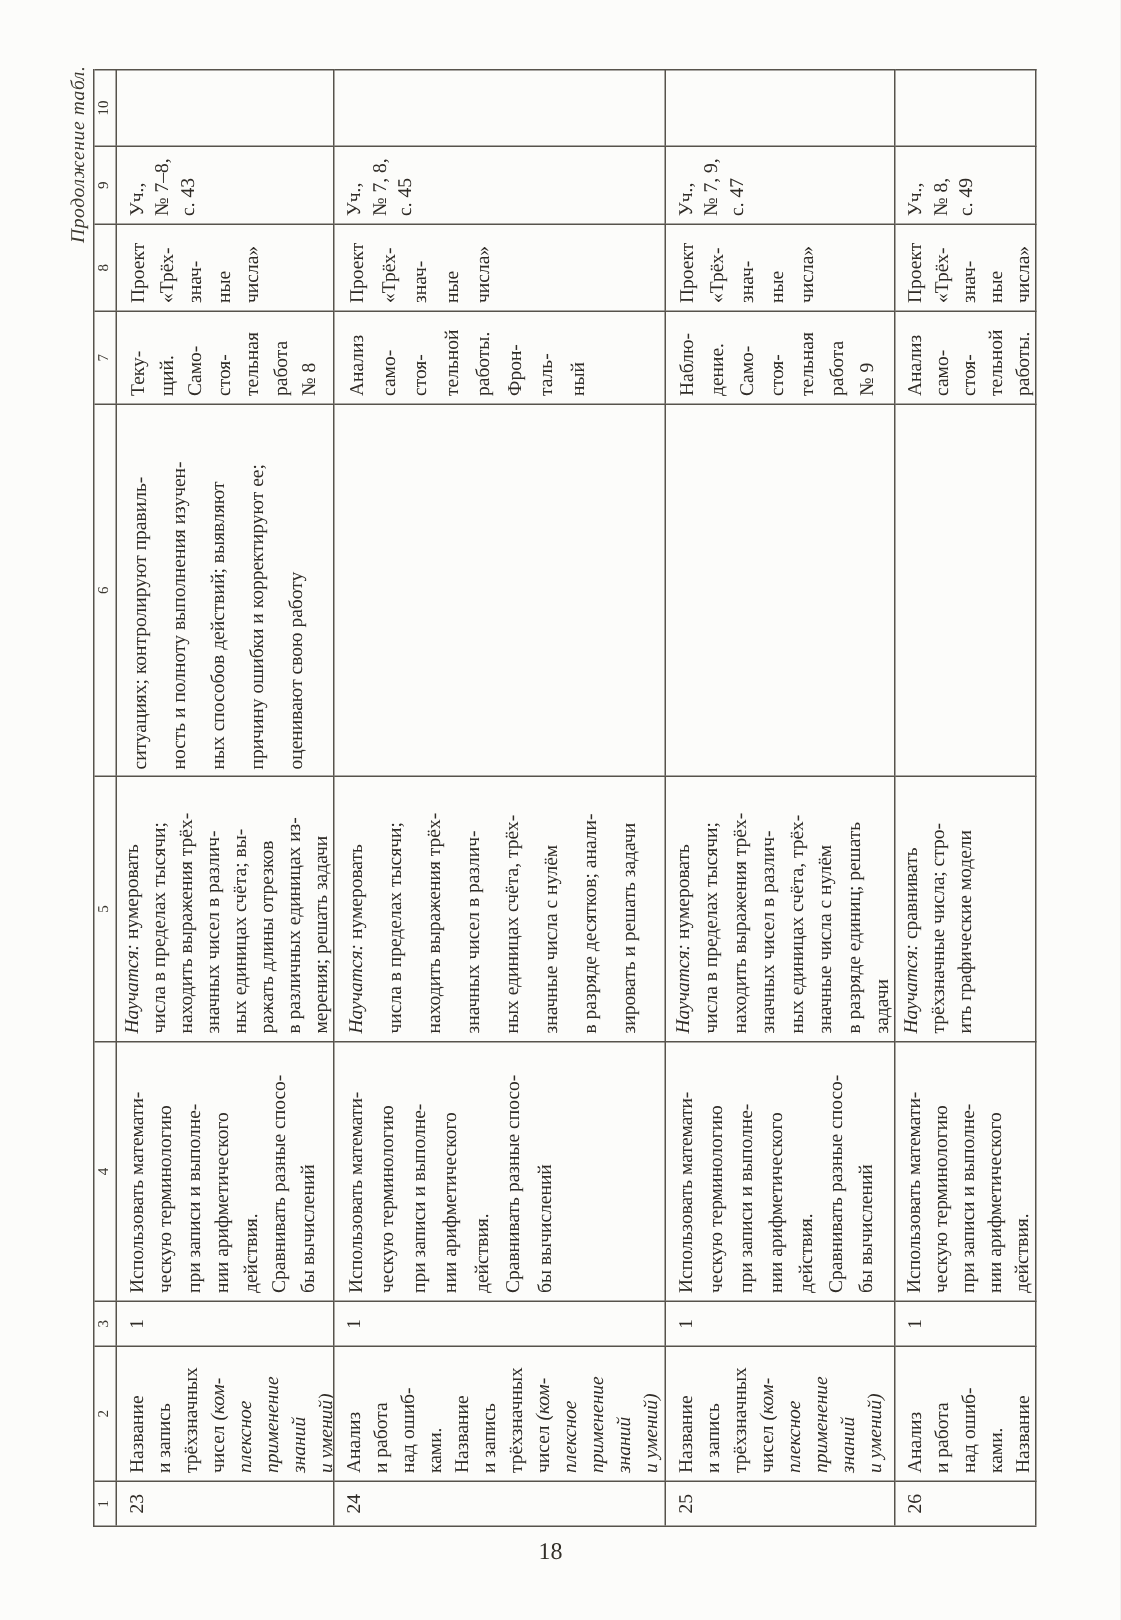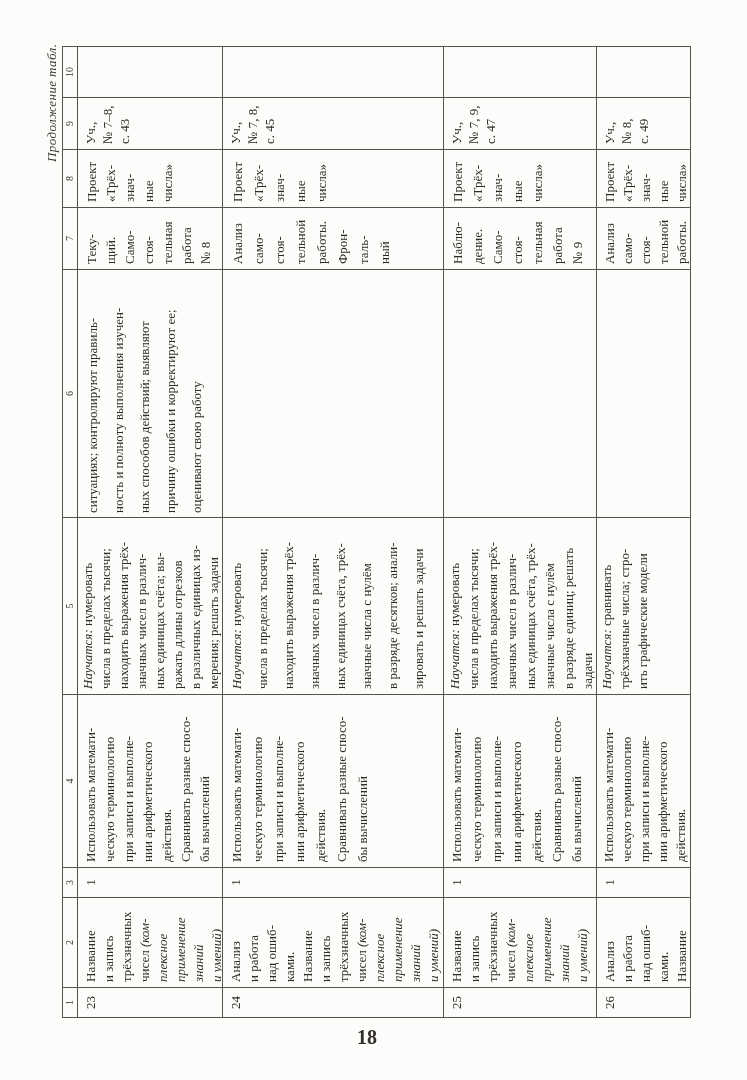--- a/index.html
+++ b/index.html
@@ -44,21 +44,21 @@
   .c9{line-height:17px;padding-top:4px;}
   .r0.c4,.r0.c7,.r0.c8{line-height:19px;}
   .r1.c4,.r1.c7,.r1.c8{line-height:21px;}
   .r1.c5{line-height:26px;}
   .r2.c4,.r2.c7,.r2.c8{line-height:20px;}
   .r2.c5{line-height:19px;}
   .tl{white-space:nowrap;}
   .it{font-style:italic;}
   .page-number{
     position:absolute;left:349px;top:1026px;width:36px;
-    text-align:center;font-size:20px;color:#333029;font-weight:bold;
+    text-align:center;font-size:16px;color:#333029;
   }
 </style>
 </head>
 <body>
 
 <div class="page">
   <div class="caption">Продолжение табл.</div>
 
   <div class="table-anchor">
     <div class="ltable" id="ltable" style="grid-template-columns: 30px 90px 30px 173px 177px 248px 62px 58px 52px 51px; grid-template-rows: 15px 145px 221px 153px 94px;">

